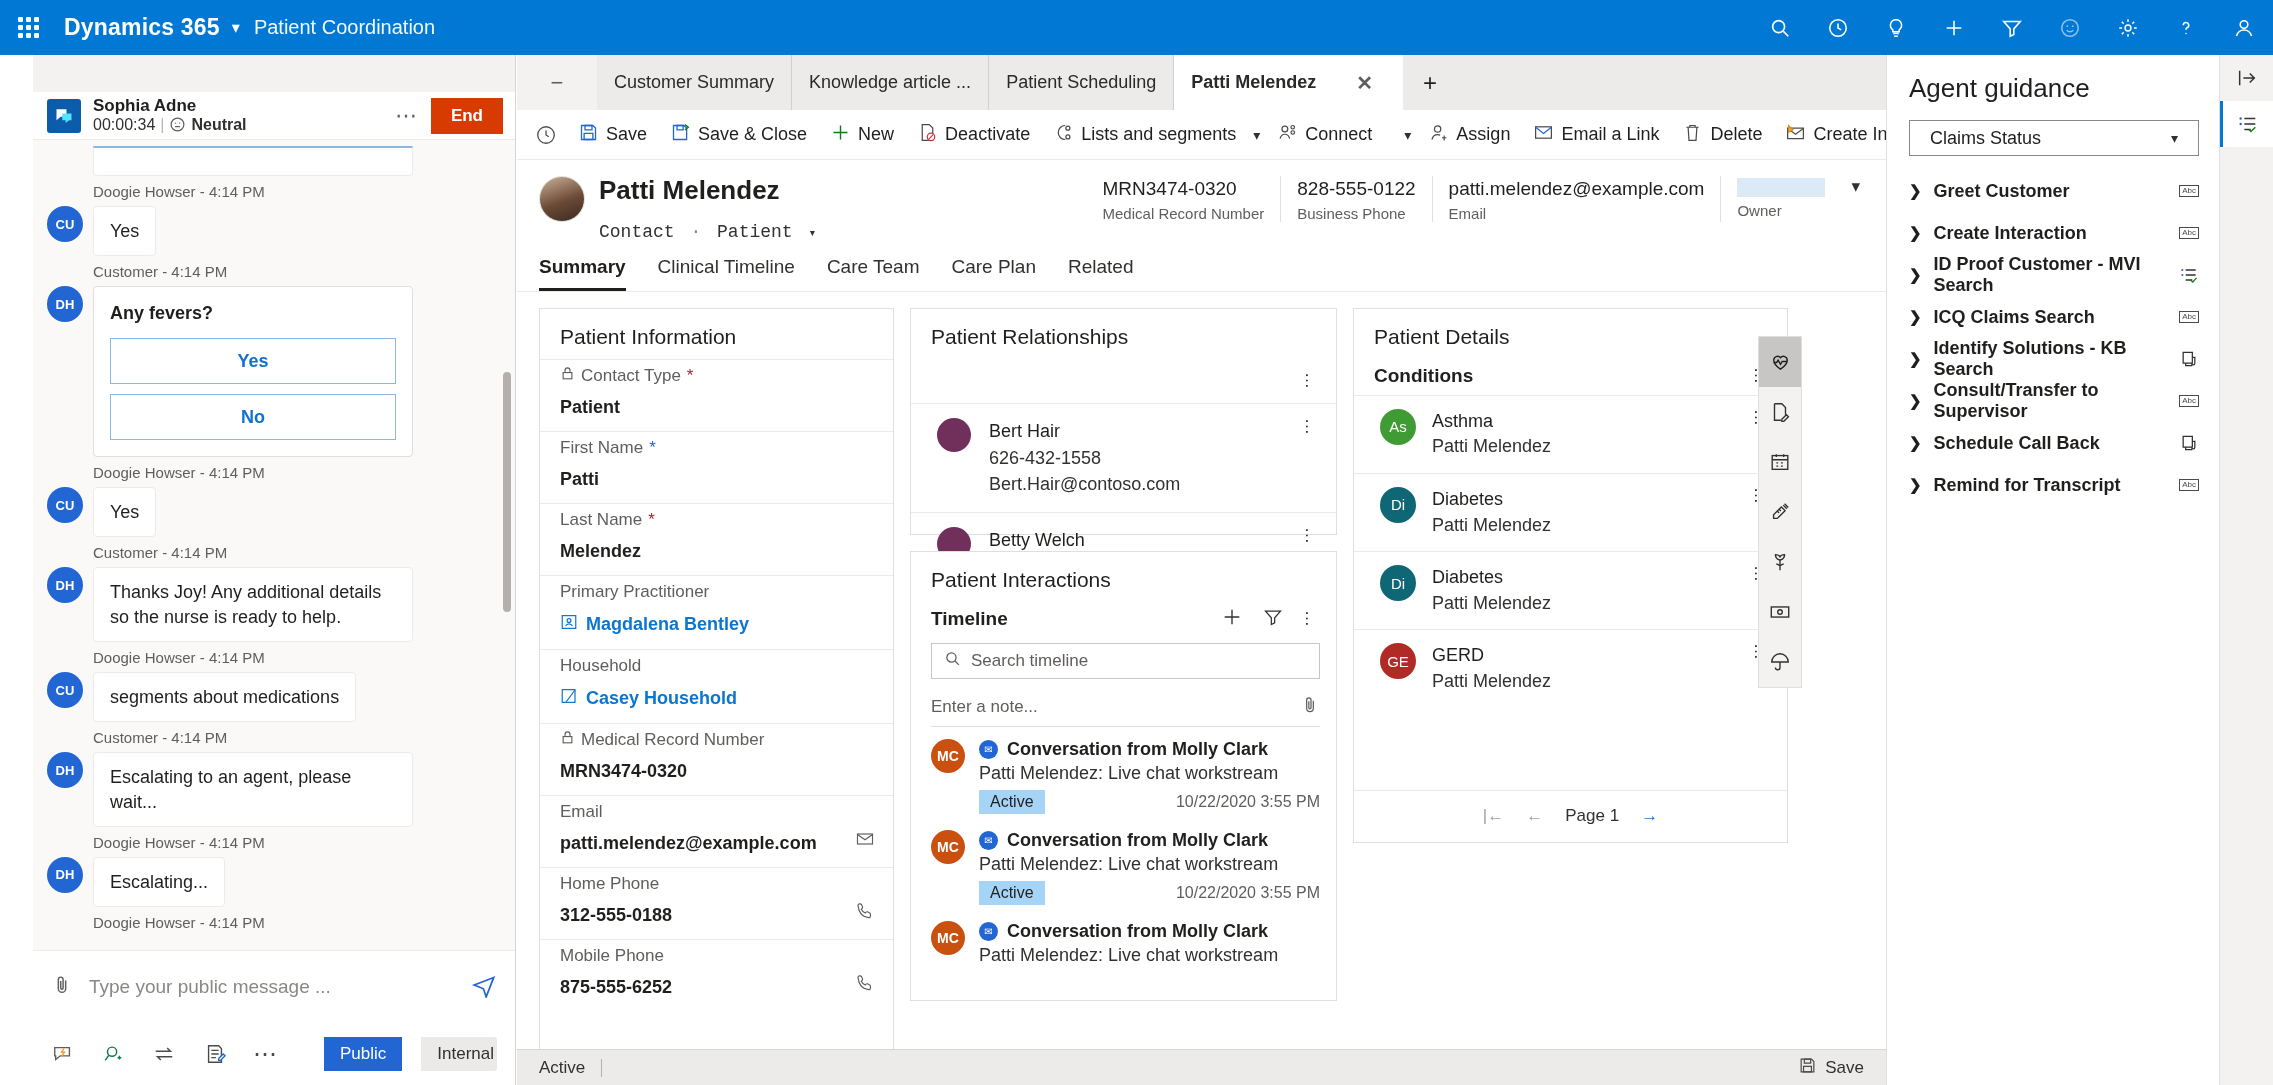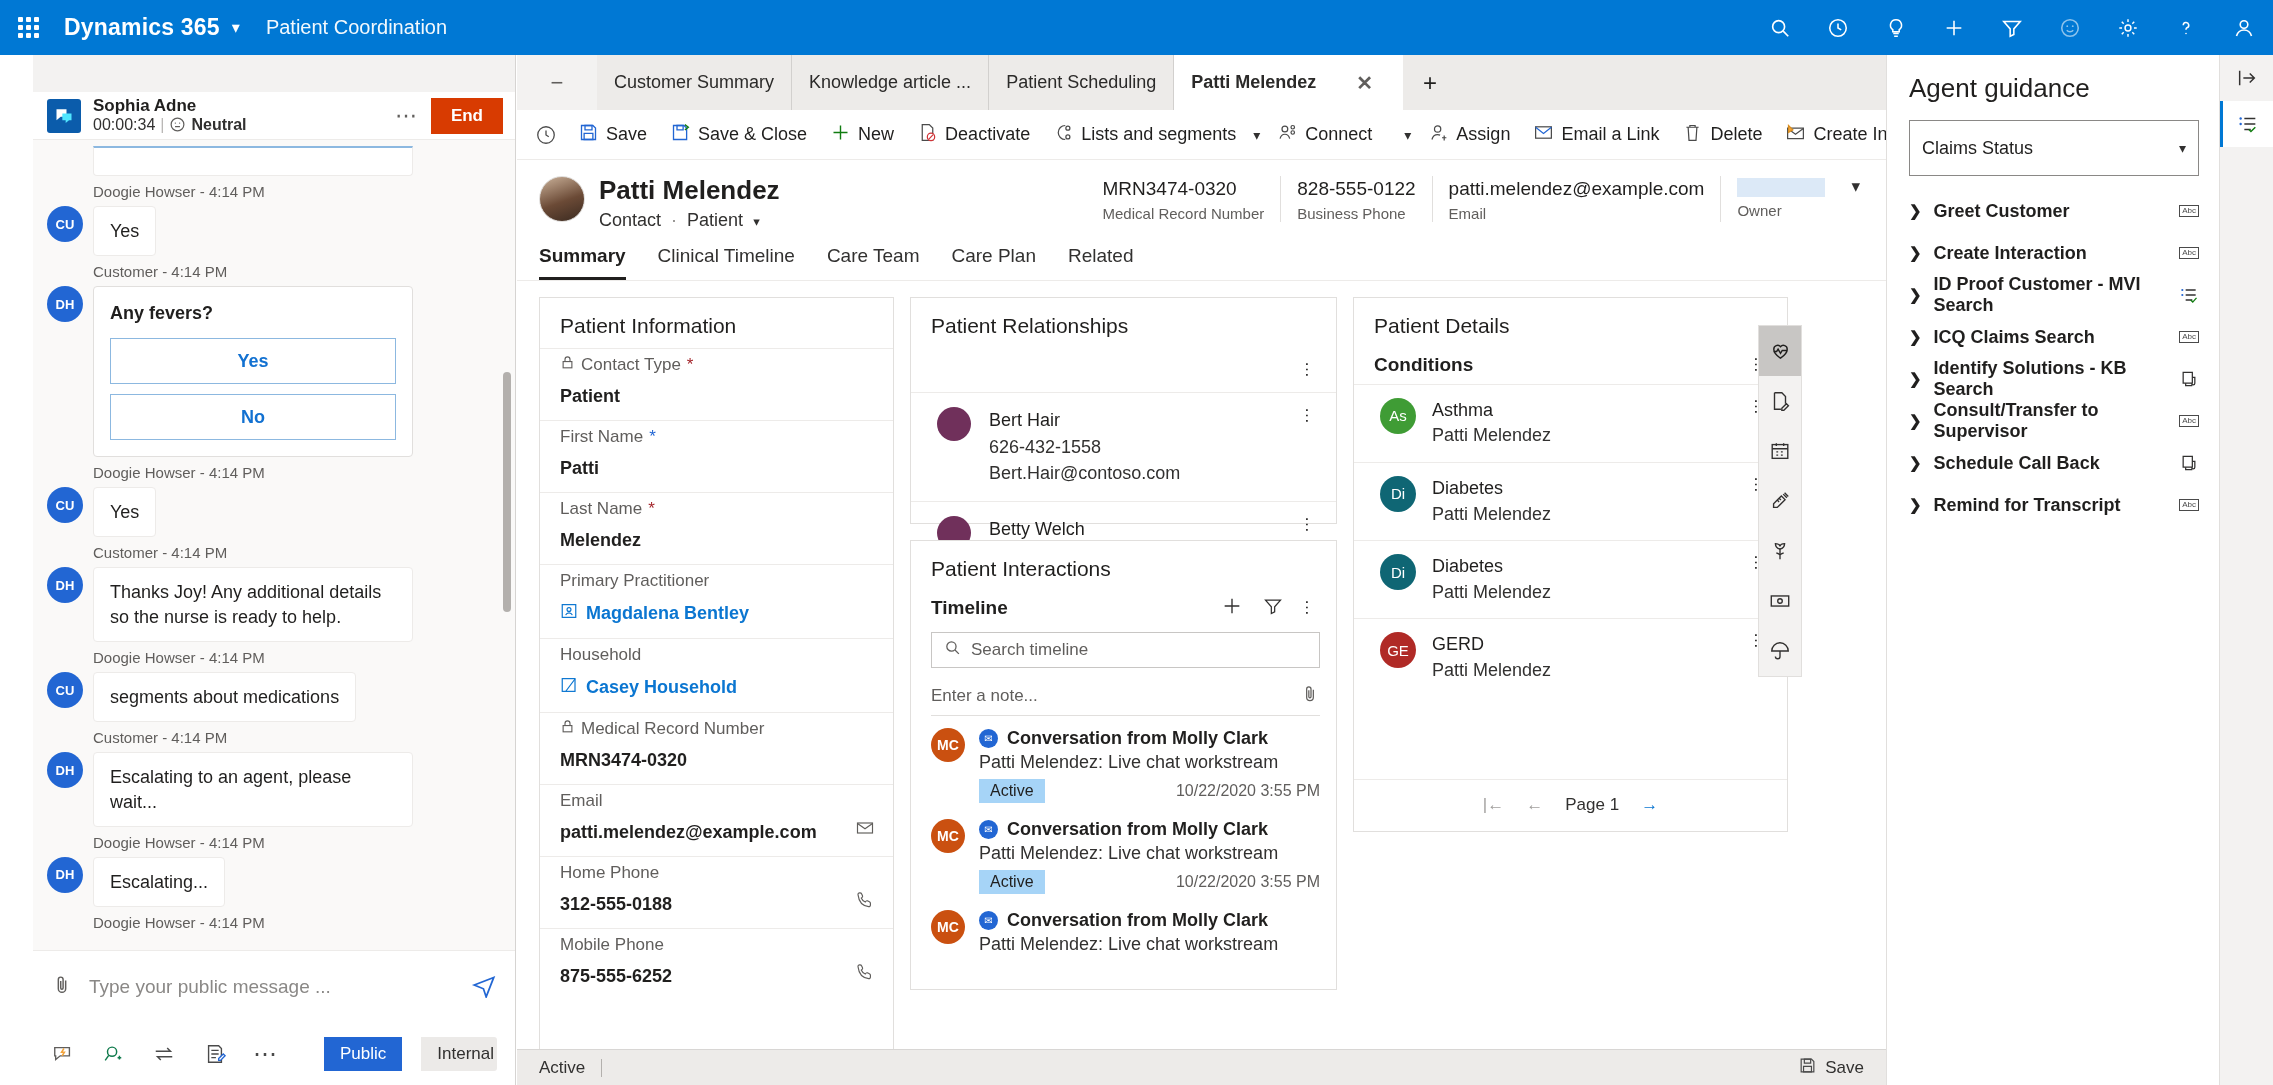--- a/index.html
+++ b/index.html
@@ -16,21 +16,21 @@
   
   .topbar {
     position: absolute; left: 0; top: 0; width: 2273px; height: 55px;
     background: #0078d4; display: flex; align-items: center;
   }
   .waffle { width: 56px; display: flex; align-items: center; justify-content: center; cursor: pointer; }
   .waffle-grid { display: grid; grid-template-columns: repeat(3, 5px); grid-gap: 3px; }
   .waffle-grid i { width: 5px; height: 5px; background: #ffffff; border-radius: 1px; display:block; }
   .brand { color: #fff; font-weight: bold; font-size: 23px; margin-left: 8px; letter-spacing: .2px; }
   .brand-caret { color: #fff; font-size: 16px; margin: 0 10px 0 12px; }
-  .app-name { color: #f3f9fd; font-size: 20px; margin-left: 16px; }
+  .app-name { color: #f3f9fd; font-size: 20px; margin-left: 4px; }
   .topbar-right { margin-left: auto; display: flex; align-items: center; height: 55px; }
   .tb-icon {
     width: 58px; height: 55px; display: flex; align-items: center; justify-content: center;
     color: #ffffff; font-size: 22px; cursor: pointer;
   }
   .tb-icon svg { display: block; }
 
   
   .rail {
     position: absolute; left: 0; top: 55px; width: 33px; height: 1030px;
@@ -144,21 +144,21 @@
   .cmd-overflow { margin-left: auto; padding: 0 18px; font-size: 21px; color: #323130; letter-spacing: 2px; cursor: pointer; }
 
   .rec-header { display: flex; align-items: flex-start; padding: 16px 18px 0 22px; }
   .rec-photo {
     width: 46px; height: 46px; border-radius: 50%; overflow: hidden; flex: none;
     background: linear-gradient(160deg,#cbb29a 0%, #6b4a36 55%, #3a2a20 100%);
     border: 1px solid #e0dedc;
   }
   .rec-titlewrap { margin-left: 14px; }
   .rec-title { font-size: 26px; font-weight: bold; color: #201f1e; line-height: 1.15; }
-  .rec-sub { font-size: 18px; color: #323130; margin-top: 4px; }
+  .rec-sub { font-size: 18px; color: #323130; margin-top: 16px; font-family: Liberation Mono, monospace; }
   .rec-sub .dot { color: #8a8886; margin: 0 5px; }
   .rec-sub .caret { font-size: 13px; margin-left: 5px; color: #323130; }
   .rec-fields { margin-left: auto; display: flex; align-items: stretch; }
   .rfield { padding: 2px 16px 0; border-left: 1px solid #e1dfdd; }
   .rfield:first-child { border-left: none; }
   .rfield .v { font-size: 19px; color: #201f1e; white-space: nowrap; }
   .rfield .l { font-size: 15px; color: #605e5c; margin-top: 5px; }
   .rfield .vblank { height: 19px; width: 88px; background: #dce9f7; }
   .rec-chevron { display: flex; align-items: center; padding: 0 8px 18px 10px; color: #323130; font-size: 17px; cursor: pointer; }
 
@@ -251,22 +251,22 @@
   .sb-sep { width: 1px; height: 18px; background: #b3b0ad; margin: 0 16px; }
   .sb-save { margin-left: auto; display: flex; align-items: center; gap: 8px; cursor: pointer; }
 
   
   .guidance {
     position: absolute; left: 1886px; top: 55px; width: 333px; height: 1030px;
     background: #fff; border-left: 1px solid #e1dfdd; padding: 18px 20px 0 22px;
   }
   .g-title { font-size: 26px; color: #201f1e; }
   .g-select {
-    margin-top: 16px; height: 56px; border: 1px solid #8a8886; display: flex;
-    align-items: center; padding: 0 12px; font-size: 18px; color: #201f1e; cursor: pointer;
+    margin-top: 16px; height: 36px; border: 1px solid #8a8886; display: flex;
+    align-items: center; padding: 0 20px; font-size: 18px; color: #201f1e; cursor: pointer;
   }
   .g-select .caret { margin-left: auto; font-size: 14px; color: #323130; }
   .g-item { display: flex; align-items: center; height: 42px; gap: 12px; cursor: pointer; }
   .g-chev { color: #201f1e; font-size: 15px; font-weight: bold; }
   .g-label { font-size: 18px; font-weight: bold; color: #201f1e; }
   .g-icon { margin-left: auto; color: #323130; display: flex; align-items: center; }
   .abc-box {
     border: 1px solid #4a4a4a; font-size: 8px; padding: 1px 2px; line-height: 1; color: #4a4a4a;
   }
 

